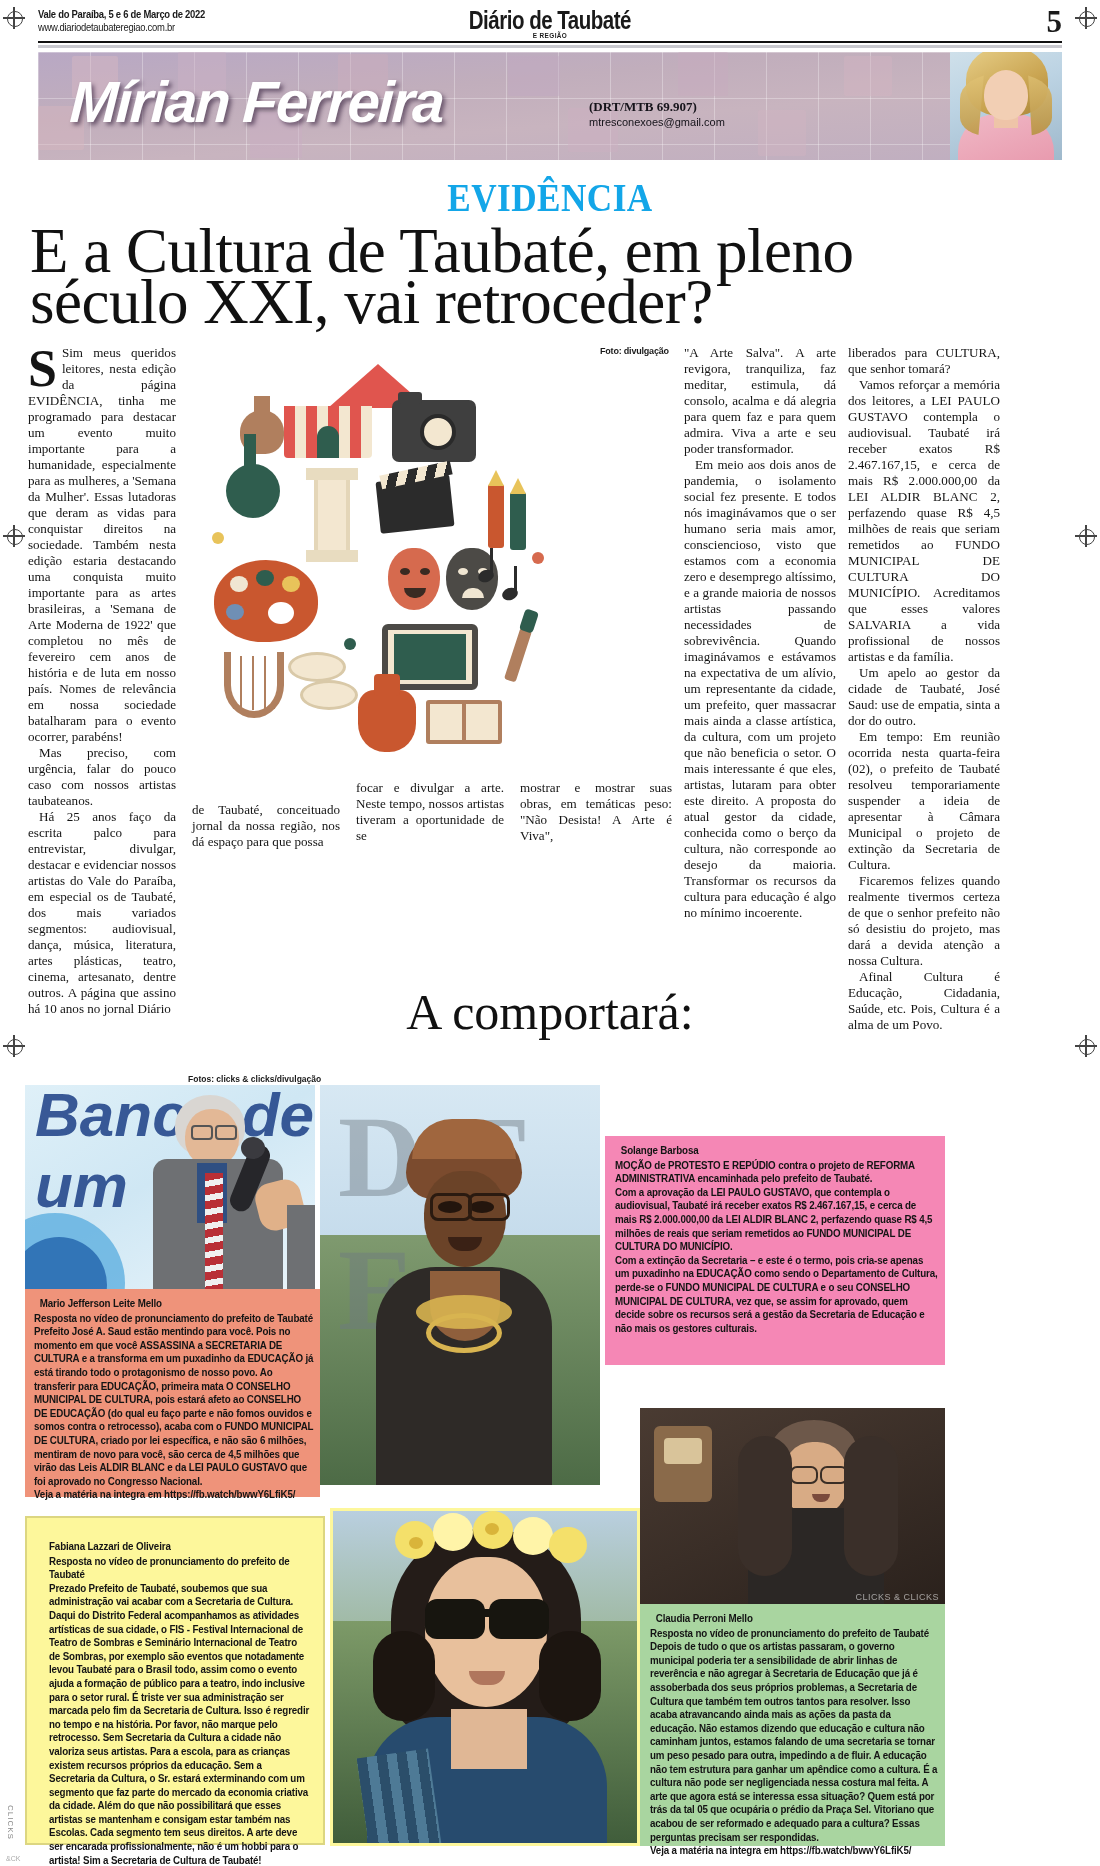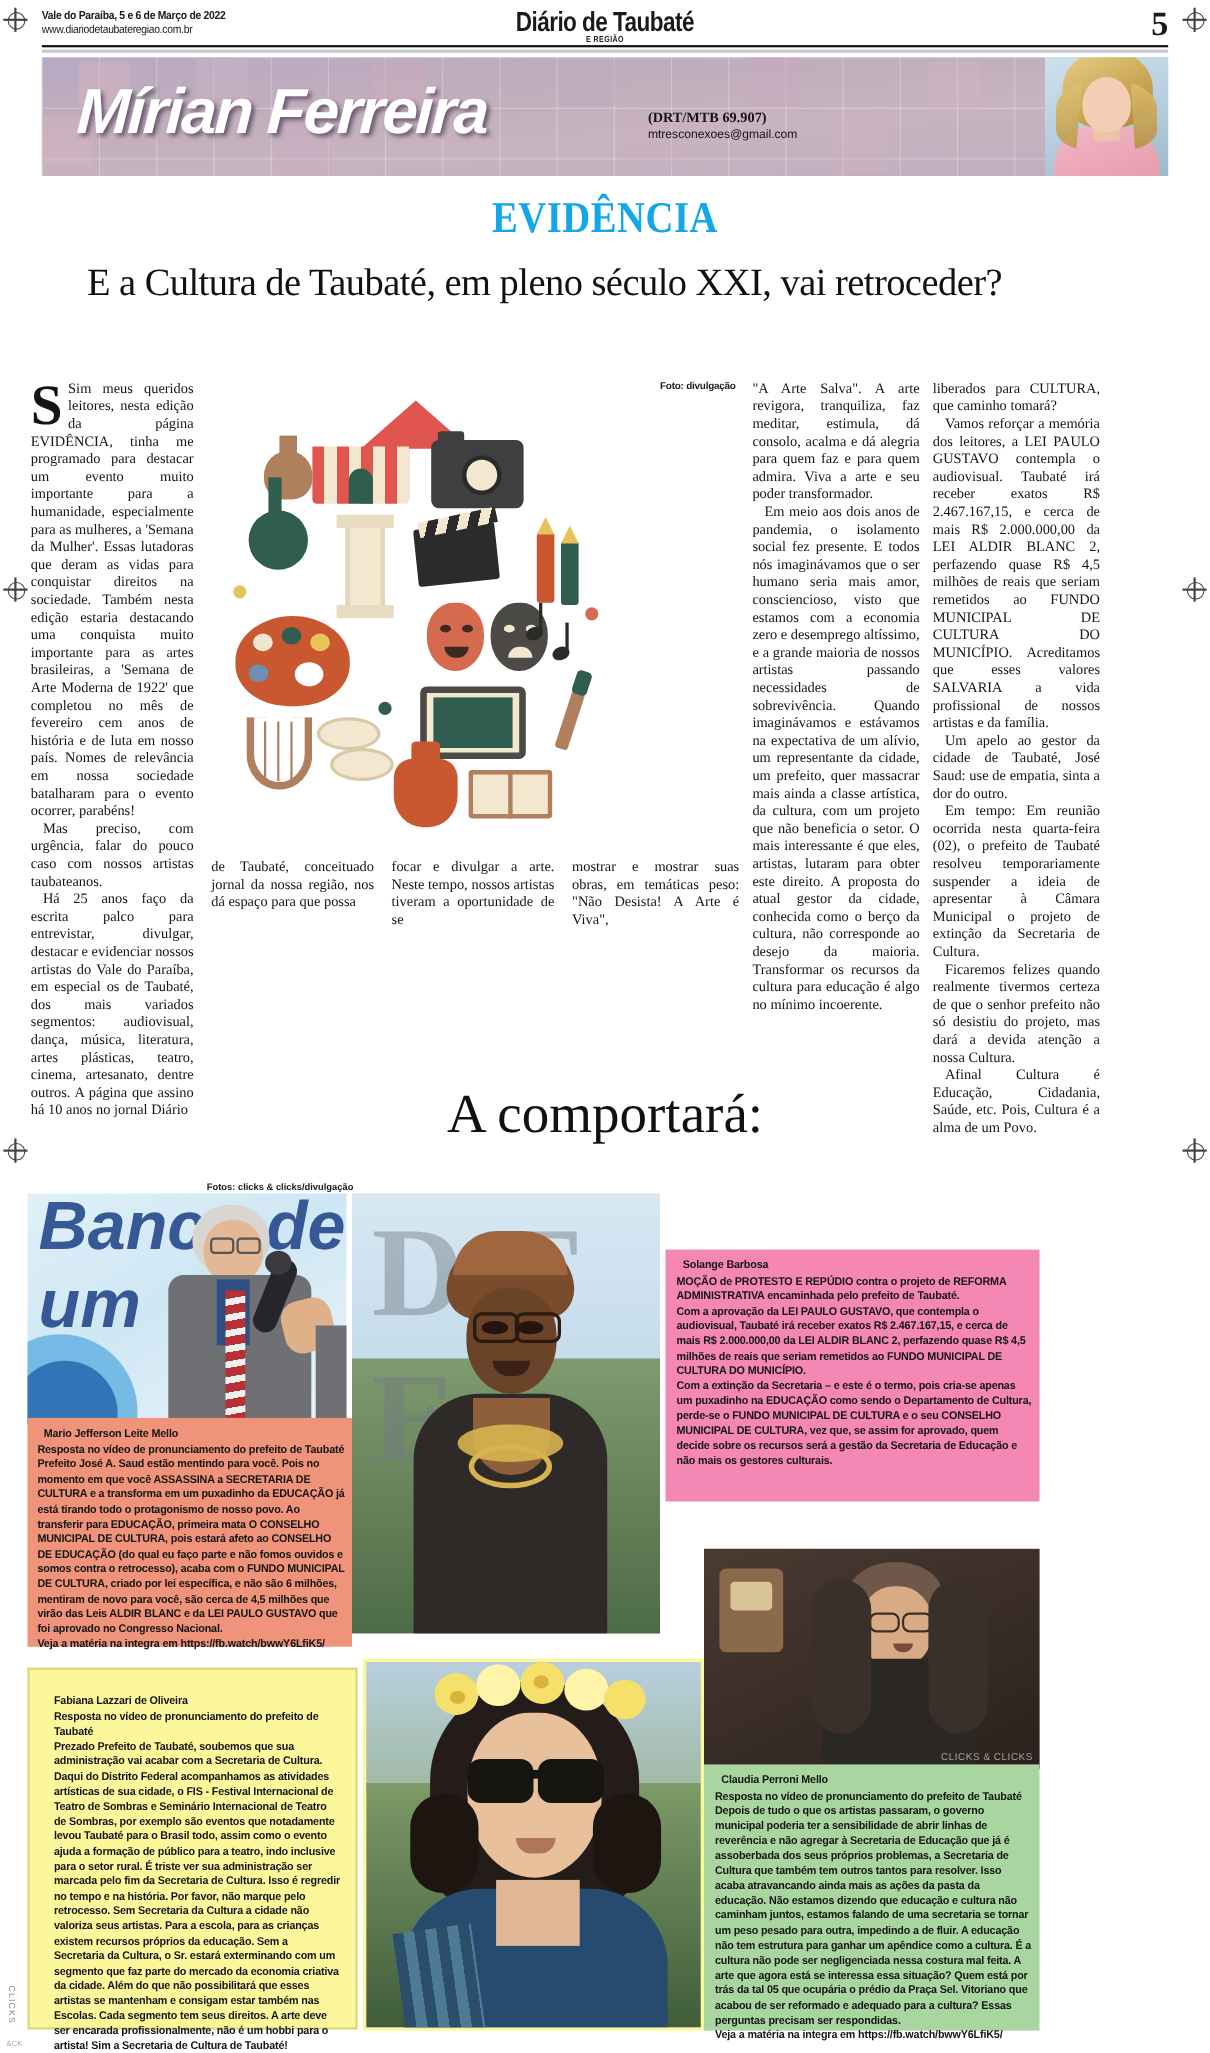--- a/index.html
+++ b/index.html
@@ -59,30 +59,30 @@
     clip-path:polygon(0 0,26% 0,20% 100%,0 100%,0 0,100% 0,100% 100%,78% 100%,74% 0);}
   .bp-body{position:absolute;left:8px;top:62px;width:96px;height:48px;border-radius:38px 38px 0 0;
     background:linear-gradient(160deg,#f0b9c6,#e89aae);}
   .bp-neck{position:absolute;left:44px;top:60px;width:24px;height:16px;background:#eec4a8;}
 
   
   .kicker{position:absolute;left:0;right:0;top:174px;text-align:center;
     font-family:"Liberation Serif",serif;font-weight:bold;font-size:40px;color:#13a6e8;
     letter-spacing:0.5px;transform:scaleX(0.88);}
   .headline{position:absolute;left:30px;top:226px;width:930px;
-    font-family:"Liberation Serif",serif;font-size:35px;line-height:61px;
-    letter-spacing:-0.5px;color:#111;text-align:center;}
+    font-family:"Liberation Serif",serif;font-size:63px;line-height:51px;
+    letter-spacing:-0.5px;color:#111;}
 
   
   .body-grid{position:absolute;left:28px;top:345px;width:1044px;height:630px;}
   .col{position:absolute;top:0;width:148px;font-size:13.1px;line-height:16.0px;
     text-align:justify;hyphens:auto;color:#141414;}
   .col p{margin:0;text-indent:11px;}
   .col p.first{text-indent:0;}
-  .c1{left:0;}  .c2{left:164px;} .c3{left:328px;}
+  .c1{left:0;}  .c2{left:164px;margin-top:22px;} .c3{left:328px;}
   .c4{left:492px;} .c5{left:656px;} .c6{left:820px;}
   .c4,.c5,.c6{width:152px;}
   .dropcap{float:left;font-size:52px;line-height:40px;font-weight:bold;padding:4px 5px 0 0;
     font-family:"Liberation Serif",serif;}
 
   .photo-credit{position:absolute;left:600px;top:346px;font-family:"Liberation Sans",sans-serif;
     font-size:9px;font-weight:bold;letter-spacing:-0.2px;}
 
   
   .art{position:absolute;left:182px;top:352px;width:420px;height:420px;}
@@ -278,21 +278,21 @@
       <p class="first">focar e divulgar a arte. Neste tempo, nossos artistas tiveram a oportunidade de se</p>
     </div>
     <div class="col c4" style="top:435px;">
       <p class="first">mostrar e mostrar suas obras, em temáticas peso: "Não Desista! A Arte é Viva",</p>
     </div>
     <div class="col c5">
       <p class="first">"A Arte Salva". A arte revigora, tranquiliza, faz meditar, estimula, dá consolo, acalma e dá alegria para quem faz e para quem admira. Viva a arte e seu poder transformador.</p>
       <p>Em meio aos dois anos de pandemia, o isolamento social fez presente. E todos nós imaginávamos que o ser humano seria mais amor, consciencioso, visto que estamos com a economia zero e desemprego altíssimo, e a grande maioria de nossos artistas passando necessidades de sobrevivência. Quando imaginávamos e estávamos na expectativa de um alívio, um representante da cidade, um prefeito, quer massacrar mais ainda a classe artística, da cultura, com um projeto que não beneficia o setor. O mais interessante é que eles, artistas, lutaram para obter este direito. A proposta do atual gestor da cidade, conhecida como o berço da cultura, não corresponde ao desejo da maioria. Transformar os recursos da cultura para educação é algo no mínimo incoerente.</p>
     </div>
     <div class="col c6">
-      <p class="first">liberados para CULTURA, que caminho tomará?</p>
+      <p class="first">liberados para CULTURA, que senhor tomará?</p>
       <p>Vamos reforçar a memória dos leitores, a LEI PAULO GUSTAVO contempla o audiovisual. Taubaté irá receber exatos R$ 2.467.167,15, e cerca de mais R$ 2.000.000,00 da LEI ALDIR BLANC 2, perfazendo quase R$ 4,5 milhões de reais que seriam remetidos ao FUNDO MUNICIPAL DE CULTURA DO MUNICÍPIO. Acreditamos que esses valores SALVARIA a vida profissional de nossos artistas e da família.</p>
       <p>Um apelo ao gestor da cidade de Taubaté, José Saud: use de empatia, sinta a dor do outro.</p>
       <p>Em tempo: Em reunião ocorrida nesta quarta-feira (02), o prefeito de Taubaté resolveu temporariamente suspender a ideia de apresentar à Câmara Municipal o projeto de extinção da Secretaria de Cultura.</p>
       <p>Ficaremos felizes quando realmente tivermos certeza de que o senhor prefeito não só desistiu do projeto, mas dará a devida atenção a nossa Cultura.</p>
       <p>Afinal Cultura é Educação, Cidadania, Saúde, etc. Pois, Cultura é a alma de um Povo.</p>
     </div>
   </div>
 
   <div class="repercussao">A comportará:</div>
   <div class="rep-credit">Fotos: clicks &amp; clicks/divulgação</div>

